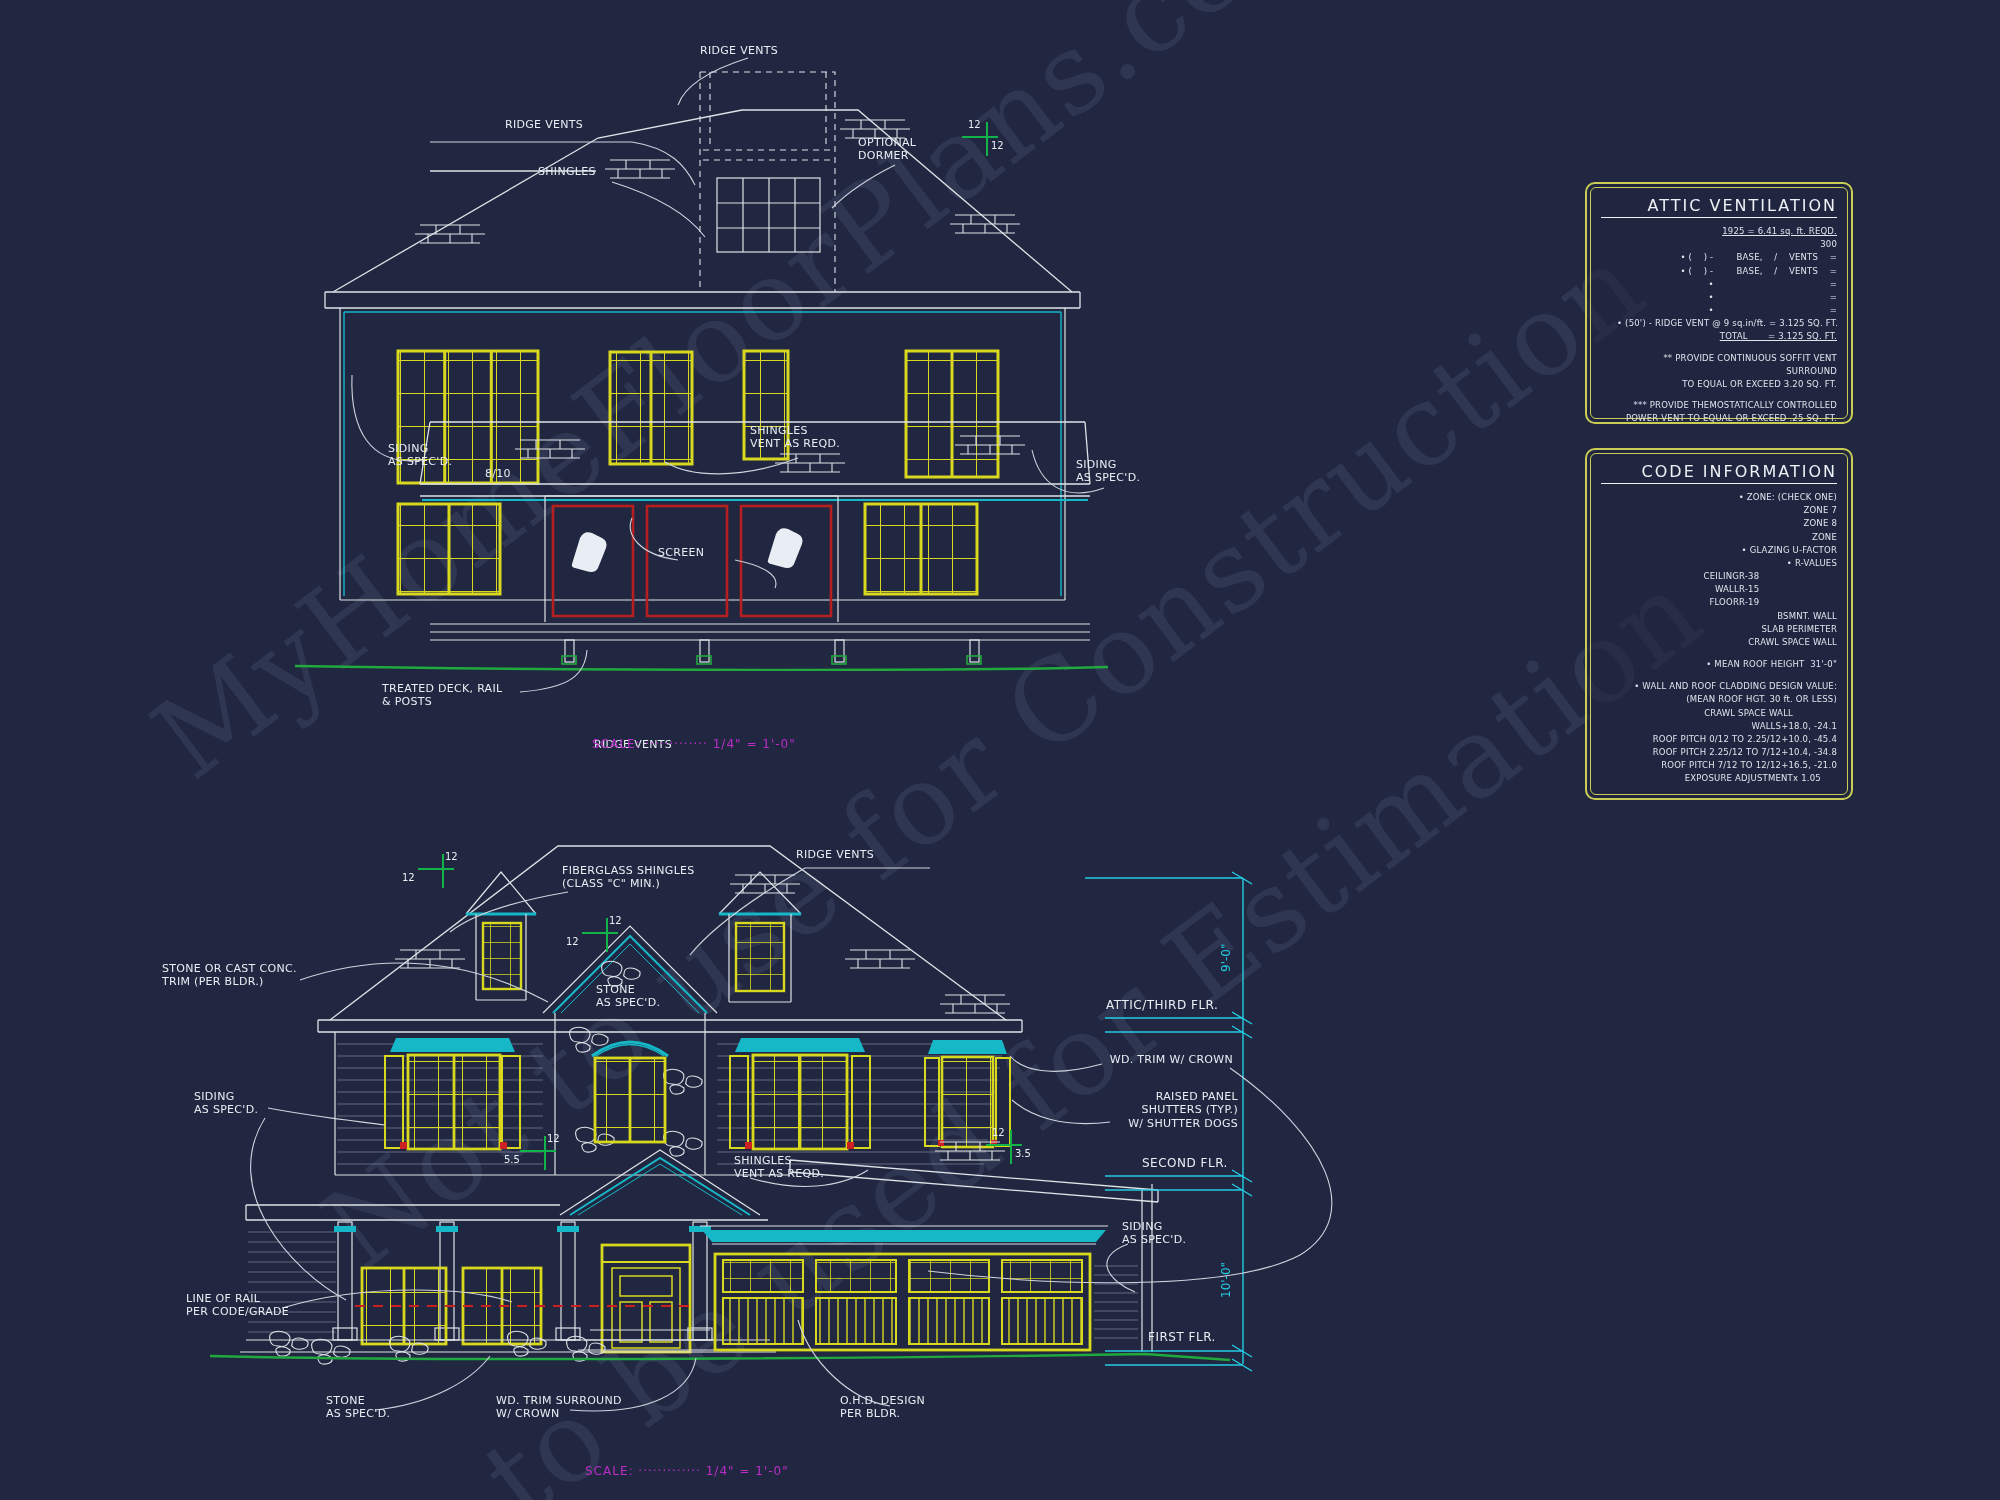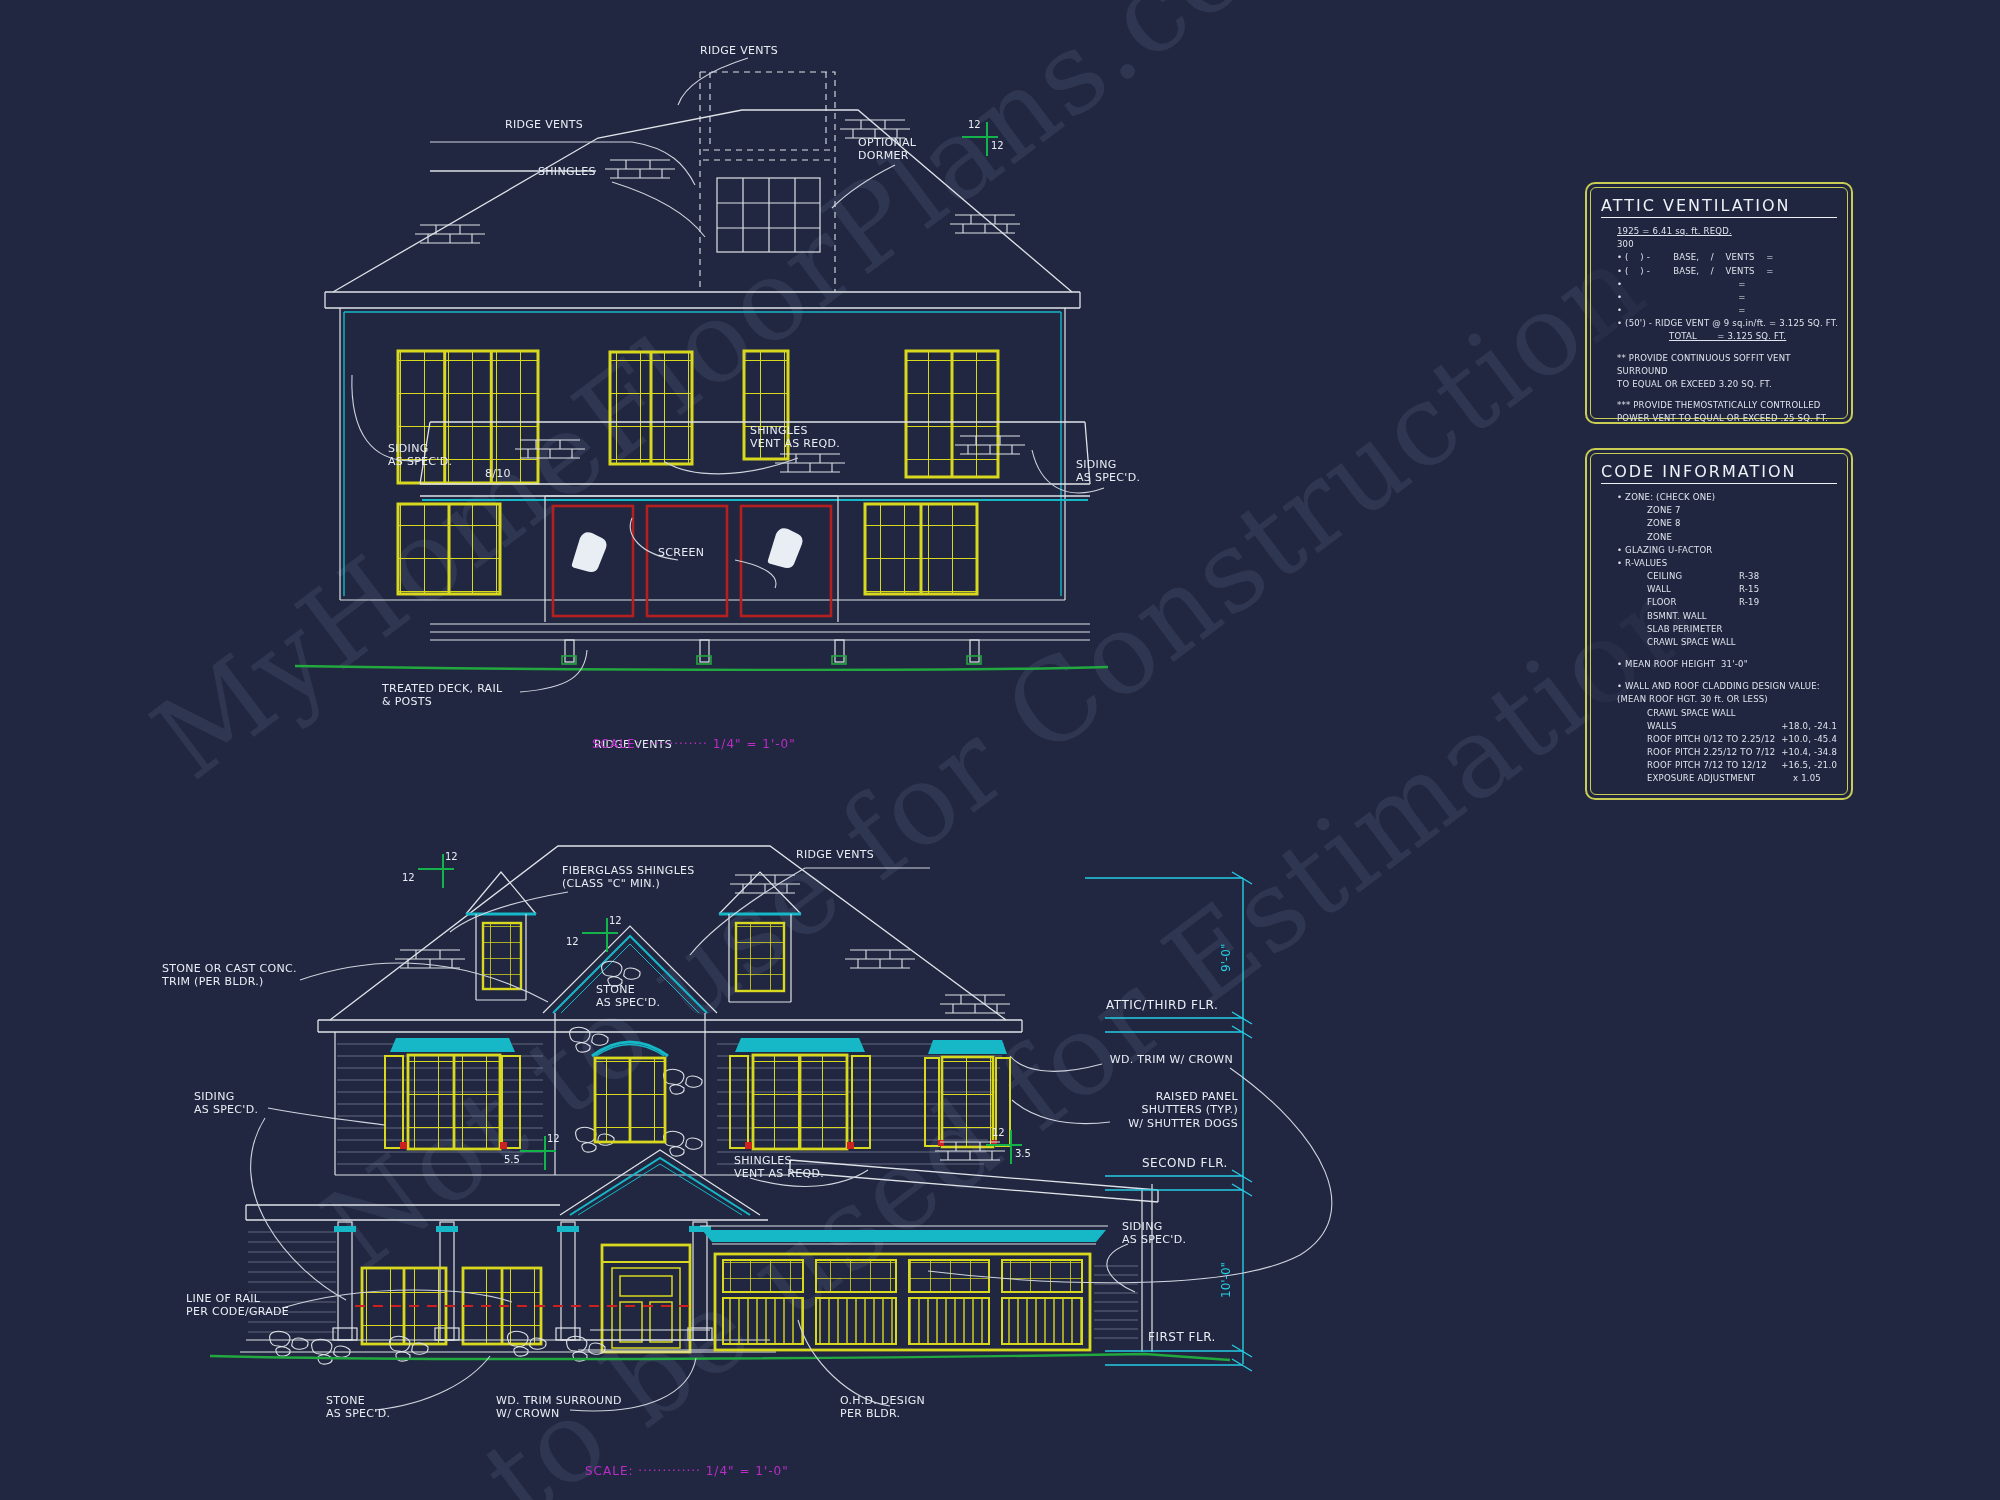--- a/index.html
+++ b/index.html
@@ -26,21 +26,21 @@
   .pm.flip .pm-top{left:27px;top:3px;}
   .pm.flip .pm-side{left:-16px;top:24px;}
   
   .etitle{position:absolute;z-index:6;color:#bb2cc8;font-size:31px;letter-spacing:6px;
           border-bottom:2px solid #a83ab8;padding-bottom:3px;white-space:nowrap;}
   .escale{position:absolute;z-index:6;color:#bb2cc8;font-size:12px;letter-spacing:1px;white-space:nowrap;}
   
   .panel{position:absolute;z-index:6;border:2px solid #c9cd54;border-radius:10px;padding:3px;
          background:rgba(33,39,64,0.55);}
   .panel .inner{border:1px solid #c9cd54;border-radius:6px;height:100%;box-sizing:border-box;
-                padding:8px 10px;}
+                padding:8px 10px;text-align:right;}
   .ptitle{font-size:16px;letter-spacing:2px;color:#eef1f6;border-bottom:1.5px solid #eef1f6;
           padding-bottom:2px;margin-bottom:7px;}
   .pr{font-size:8.5px;line-height:1.55;color:#dfe4ec;white-space:pre;letter-spacing:.2px;margin-left:16px;}
   .pr.u{text-decoration:underline;}
   .pr.tot{margin-left:68px;}
   .pr.note{white-space:pre-line;margin-top:8px;}
   .pr.ind{margin-left:46px;}
   .pr.mt{margin-top:9px;}
   .cols{display:flex;}
   .cols.c1 .l{width:92px;} 

